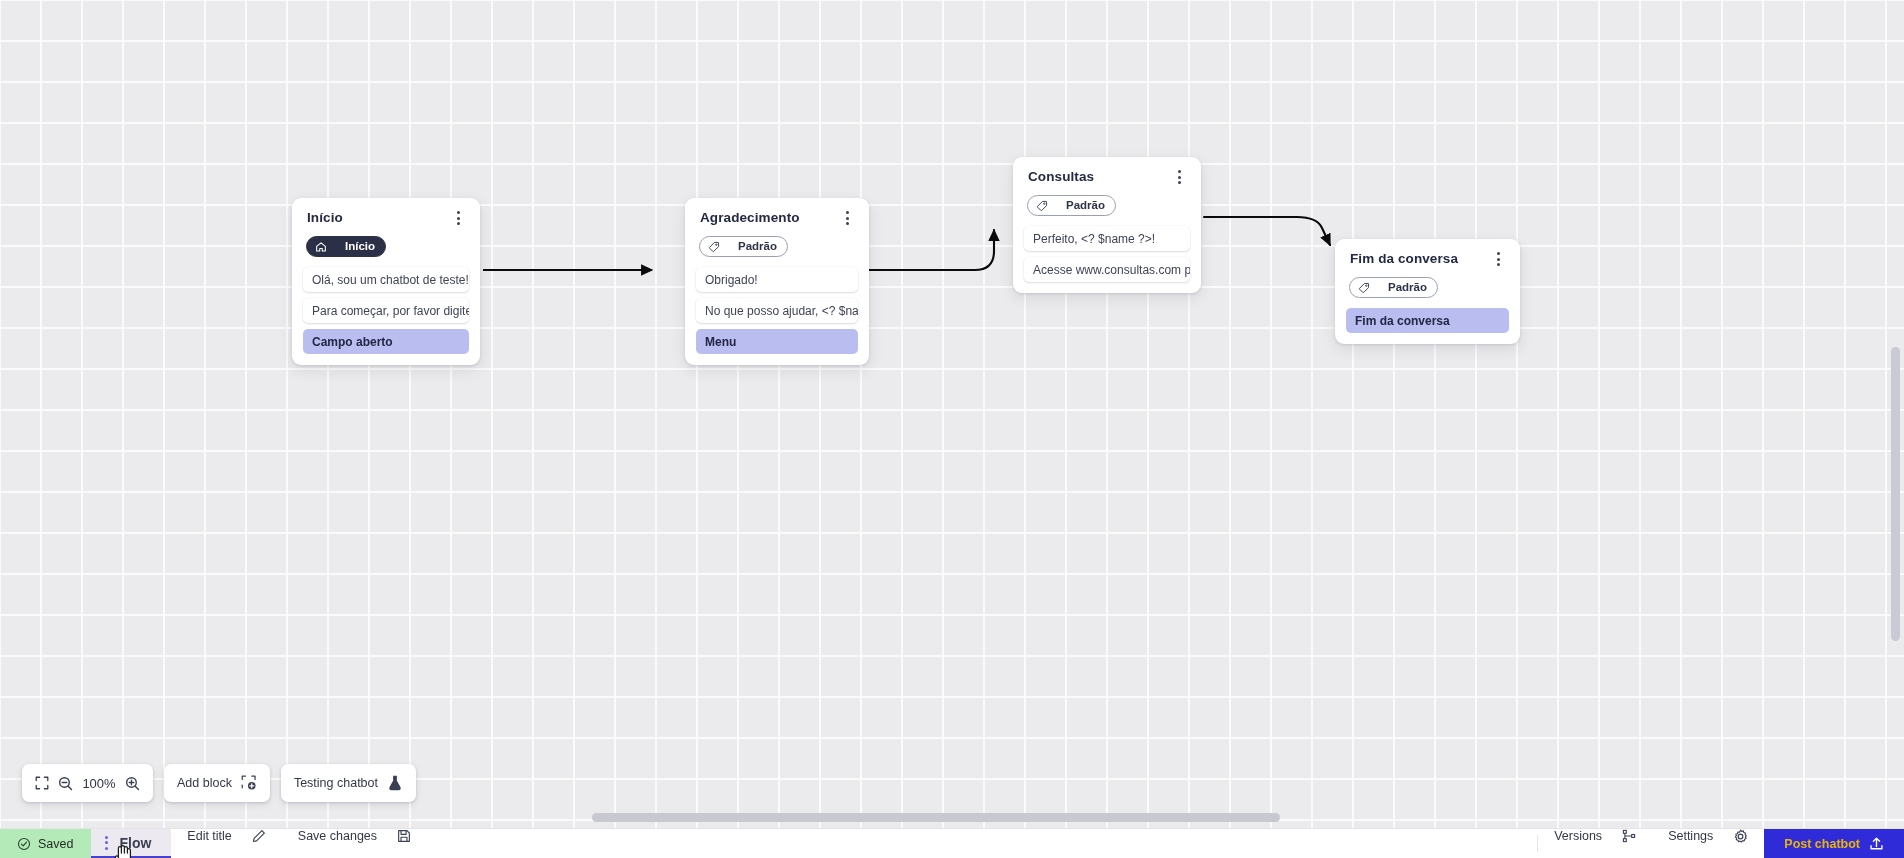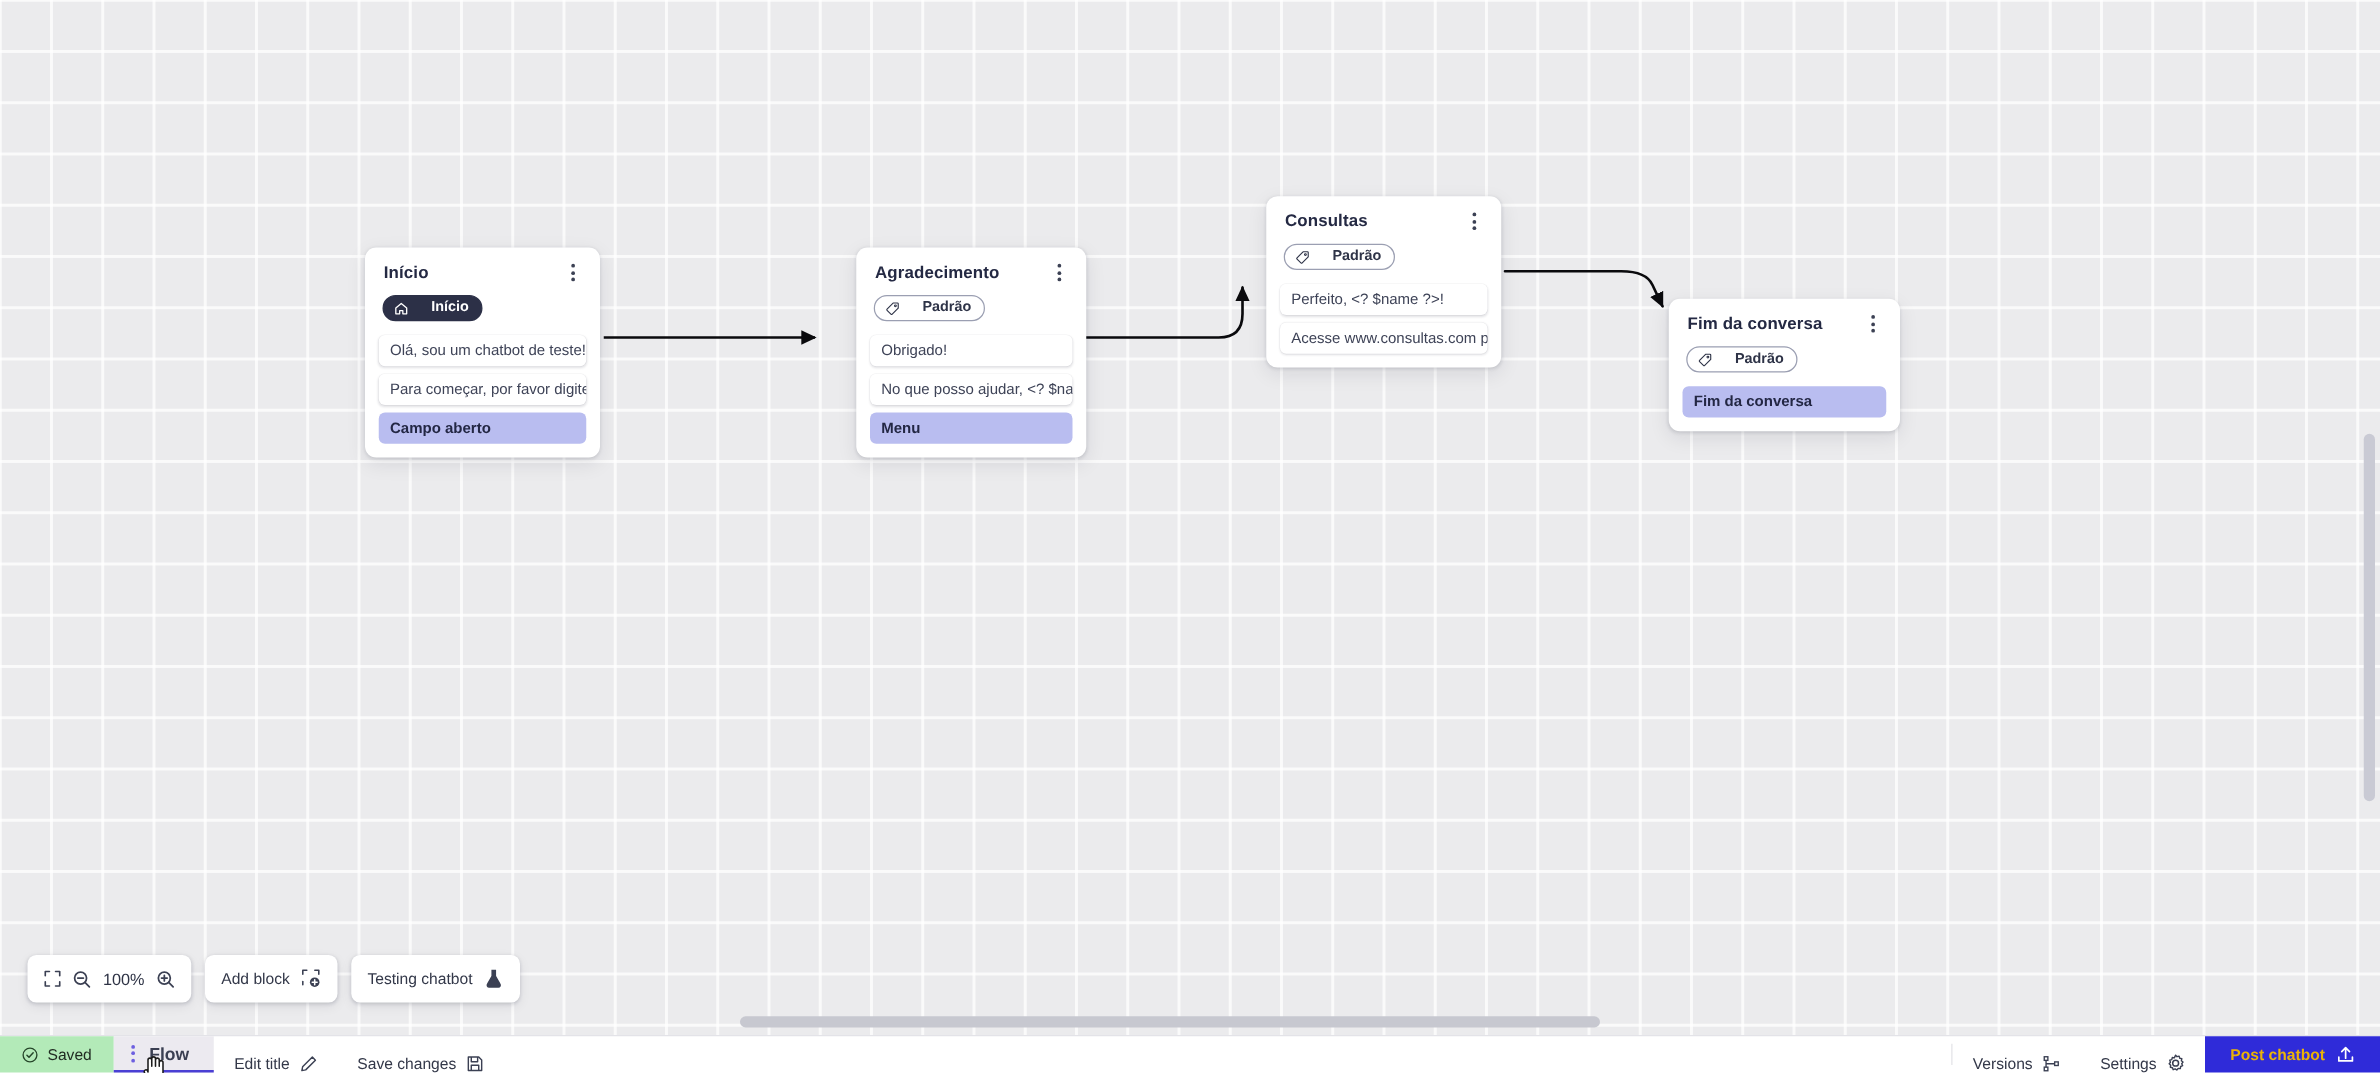--- a/index.html
+++ b/index.html
@@ -213,22 +213,22 @@
     gap: 7px;
     background: #b3eab8;
     color: #1f2a20;
     padding: 0 18px 0 17px;
     font-size: 12.5px;
     font-weight: 400;
   }
 
   .bb-item {
     display: flex;
-    align-items: flex-end;
-    gap: 8px;
+    align-items: flex-start;
+    gap: 20px;
     padding: 0 16px;
     font-size: 12.5px;
     color: #333849;
     cursor: pointer;
     white-space: nowrap;
   }
   .bb-item svg { display: block; flex: none; }
 
   .flow-tab {
     display: flex;

